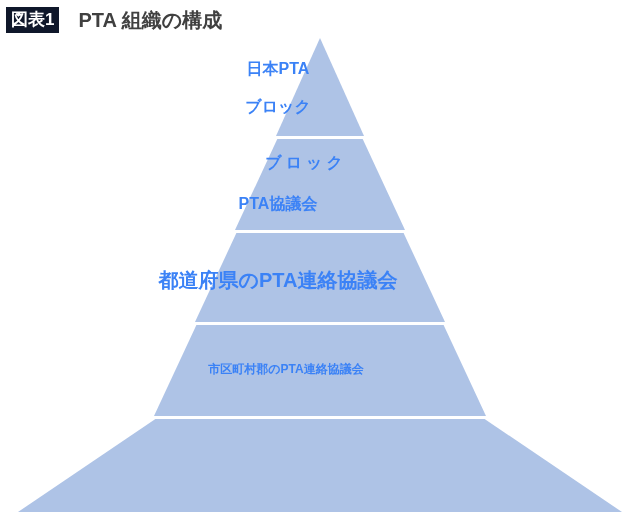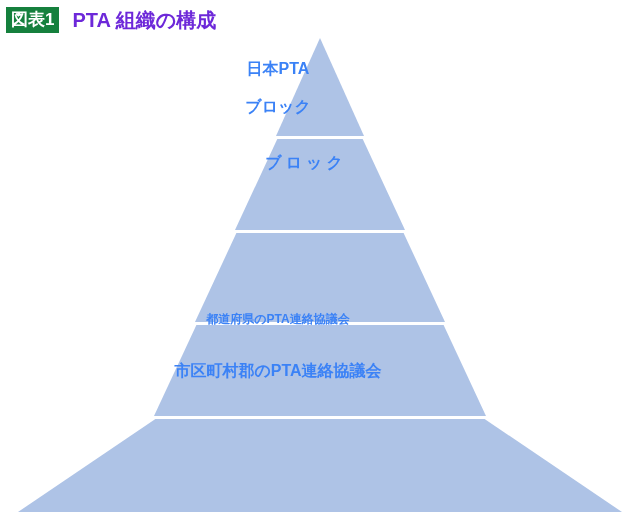--- a/index.html
+++ b/index.html
@@ -38,24 +38,24 @@
     color: #ffffff;
     font-size: 17px;
     font-weight: bold;
     line-height: 1;
     padding: 4px 5px 5px 5px;
     letter-spacing: 0px;
     display: inline-block;
     white-space: nowrap;
   }
   #page-title {
-    margin-left: 13px;
+    margin-left: 19px;
     font-size: 20px;
     font-weight: bold;
-    color: #6d28d9;
+    color: #404040;
     white-space: nowrap;
     line-height: 1;
   }
 
   
   #pyramid {
     position: absolute;
     left: 0;
     top: 0;
     width: 640px;
@@ -78,32 +78,32 @@
     position: absolute;
     width: 556px;
     text-align: center;
     color: #3b82f6;
     font-weight: bold;
     line-height: 1.0;
     white-space: nowrap;
   }
   .tier-label.l1 { font-size: 16px; }
   .tier-label.l2 { font-size: 16px; }
-  .tier-label.l3 { font-size: 12px; margin-top: 43px; }
-  .tier-label.l4 { font-size: 16px; }
+  .tier-label.l3 { font-size: 20px; }
+  .tier-label.l4 { font-size: 12px; padding-left: 8px; }
   .tier-label.l5 { font-size: 16px; }
   .spaced { letter-spacing: 4px; }
 </style>
 </head>
 <body>
 
 <div id="page">
 
   <div id="header">
-    <span id="fig-badge" style="background: #15803d; color: rgb(255, 255, 255);">図表1</span>
+    <span id="fig-badge" style="background: #0f172a; color: rgb(255, 255, 255);">図表1</span>
     <span id="page-title">PTA 組織の構成</span>
   </div>
 
   <div id="pyramid">
     <svg width="640" height="521" viewBox="0 0 640 521" xmlns="http://www.w3.org/2000/svg">
 
       <polygon points="320,38 364,136 276,136" fill="#aec3e6"></polygon>
 
       <polygon points="277.3,139 362.7,139 405,230 235,230" fill="#aec3e6"></polygon>
 
@@ -113,20 +113,21 @@
 
       <polygon points="155.4,419 484.6,419 622,512 18,512" fill="#aec3e6"></polygon>
     </svg>
   </div>
 
   <div id="label-layer">
     <div class="tier-label l1" style="top:61px;">日本PTA</div>
     <div class="tier-label l1" style="top:99px;">ブロック</div>
 
     <div class="tier-label l2 spaced" style="top:155px;padding-left:28px;">ブロック</div>
+    <div class="tier-label l2" style="top:196px;">PTA協議会</div>
 
     <div class="tier-label l3" style="top:270px;">都道府県のPTA連絡協議会</div>
 
     <div class="tier-label l4" style="top:363px;">市区町村郡のPTA連絡協議会</div>
 
   </div>
 
 </div>
 
 </body></html>

